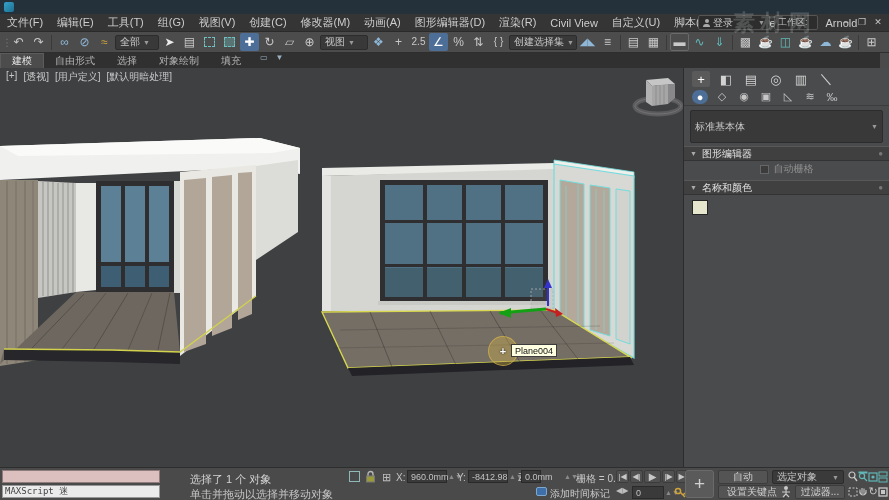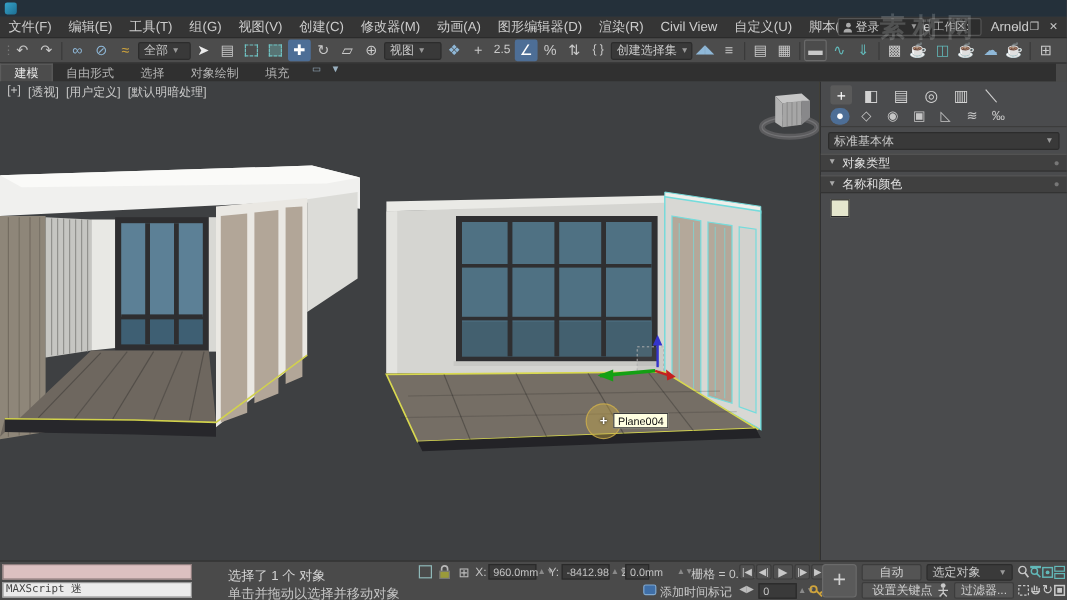--- a/index.html
+++ b/index.html
@@ -52,21 +52,21 @@
   .clickblob span { color:#fff; font-size:11px; font-weight:bold; text-shadow:0 0 2px #000; }
 
   
   .cmdpanel { position:absolute; left:683px; top:68px; width:206px; height:399px; background:#4a4b4d; border-left:1px solid #2c2c2c; font-size:10px; }
   .ptabs { height:20px; display:flex; align-items:center; gap:7px; padding:2px 8px 0 8px; font-size:13px; color:#d2d2d2; }
   .ptab { width:18px; height:16px; display:flex; align-items:center; justify-content:center; }
   .ptab.active { background:#5a5a5a; border-radius:2px; color:#fff; }
   .psub { height:18px; display:flex; align-items:center; gap:6px; padding:0 8px; font-size:11px; color:#c6c6c6; border-bottom:1px solid #3c3c3c; }
   .psubico { width:16px; height:14px; display:flex; align-items:center; justify-content:center; }
   .psubico.active { background:#4d6e96; border-radius:7px; color:#fff; }
-  .pdrop { margin:4px 6px 3px 6px; height:15px; background:#393939; border:1px solid #2c2c2c; border-radius:2px; display:flex; align-items:center; padding:0 4px; color:#c8c8c8; }
+  .pdrop { margin:4px 6px 3px 6px; height:33px; background:#393939; border:1px solid #2c2c2c; border-radius:2px; display:flex; align-items:center; padding:0 4px; color:#c8c8c8; }
   .pdrop .arr { margin-left:auto; font-size:7px; color:#999; }
   .rollhead { margin-top:3px; height:15px; background:#404040; border-top:1px solid #585858; border-bottom:1px solid #333; display:flex; align-items:center; gap:5px; padding:0 6px; color:#e2e2e2; }
   .rollhead .tri { font-size:7px; color:#aaa; }
   .rollhead .pin { margin-left:auto; color:#777; font-size:8px; }
   .autogrid { height:16px; display:flex; align-items:center; justify-content:center; gap:5px; color:#8f8f8f; }
   .cb { width:9px; height:9px; background:#3c3c3c; border:1px solid #666; }
   .btngrid { display:grid; grid-template-columns:66px 66px; gap:3px 6px; justify-content:center; padding:2px 0 4px 0; }
   .pbtn { height:14px; background:#585858; border:1px solid #3e3e3e; border-radius:2px; color:#dcdcdc; display:flex; align-items:center; justify-content:center; box-shadow:inset 0 1px 0 rgba(255,255,255,.07); font-size:10px; white-space:nowrap; }
   .pbtn.wide { grid-column:1 / span 2; width:92px; justify-self:start; }
   .namerow { display:flex; align-items:center; gap:5px; padding:5px 8px; }
@@ -341,22 +341,26 @@
     <span class="psubico">◺</span>
     <span class="psubico">≋</span>
     <span class="psubico">‰</span>
   </div>
   <div class="pdrop">
     <span>标准基本体</span>
     <span class="arr">▼</span>
   </div>
   <div class="rollhead">
     <span class="tri">▼</span>
-    <span>对象类型</span>
+    <span>图形编辑器</span>
     <span class="pin">●</span>
+  </div>
+  <div class="autogrid">
+    <span class="cb"></span>
+    <span>自动栅格</span>
   </div>
   <div class="rollhead">
     <span class="tri">▼</span>
     <span>名称和颜色</span>
     <span class="pin">●</span>
   </div>
   <div class="namerow">
     <div class="swatch"></div>
   </div>
 </div>

